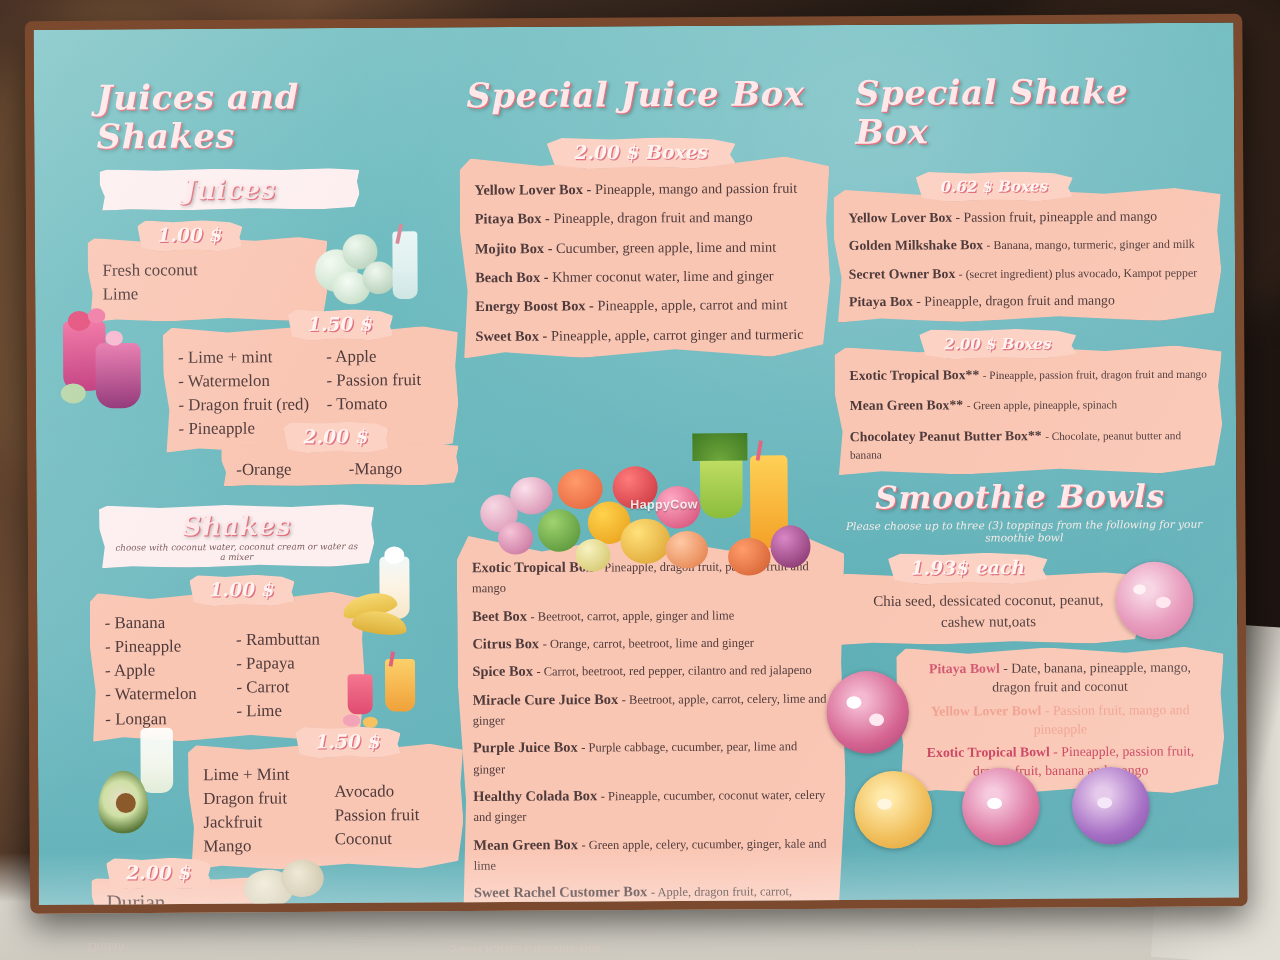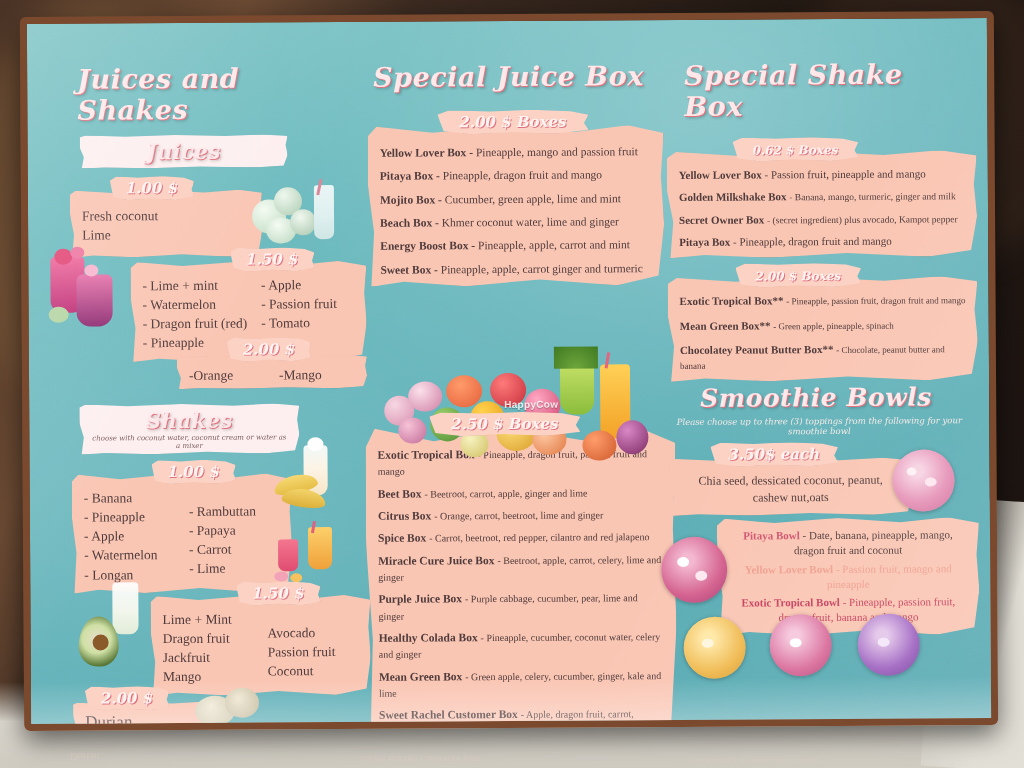--- a/index.html
+++ b/index.html
@@ -381,23 +381,20 @@
           <div class="item sm" style="margin-bottom:7px;"><b>Mojito Box</b> <span>- Cucumber, green apple, lime and mint</span></div>
           <div class="item sm" style="margin-bottom:7px;"><b>Beach Box</b> <span>- Khmer coconut water, lime and ginger</span></div>
           <div class="item sm" style="margin-bottom:7px;"><b>Energy Boost Box</b> <span>- Pineapple, apple, carrot and mint</span></div>
           <div class="item sm"><b>Sweet Box</b> <span>- Pineapple, apple, carrot ginger and turmeric</span></div>
         </div>
       </div>
 
       <div style="height:130px;"></div>
 
       <div style="position:relative; margin-top:0; height:250px;">
-        <div class="price-tag" style="position:absolute; left:60px; top:0; z-index:3; padding:3px 22px;">
-          <span class="price-text">2.50 $ Boxes</span>
-        </div>
         <div class="panel" style="position:absolute; left:-4px; top:16px; width:286px; padding-top:18px;">
           <div class="item sm" style="margin-bottom:6px;"><b>Exotic Tropical Box</b> <span style="font-size:10px;">- Pineapple, dragon fruit, passion fruit and mango</span></div>
           <div class="item sm" style="margin-bottom:6px;"><b>Beet Box</b> <span style="font-size:10px;">- Beetroot, carrot, apple, ginger and lime</span></div>
           <div class="item sm" style="margin-bottom:6px;"><b>Citrus Box</b> <span style="font-size:10px;">- Orange, carrot, beetroot, lime and ginger</span></div>
           <div class="item sm" style="margin-bottom:6px;"><b>Spice Box</b> <span style="font-size:10px;">- Carrot, beetroot, red pepper, cilantro and red jalapeno</span></div>
           <div class="item sm" style="margin-bottom:6px;"><b>Miracle Cure Juice Box</b> <span style="font-size:10px;">- Beetroot, apple, carrot, celery, lime and ginger</span></div>
           <div class="item sm" style="margin-bottom:6px;"><b>Purple Juice Box</b> <span style="font-size:10px;">- Purple cabbage, cucumber, pear, lime and ginger</span></div>
           <div class="item sm" style="margin-bottom:6px;"><b>Healthy Colada Box</b> <span style="font-size:10px;">- Pineapple, cucumber, coconut water, celery and ginger</span></div>
           <div class="item sm" style="margin-bottom:6px;"><b>Mean Green Box</b> <span style="font-size:10px;">- Green apple, celery, cucumber, ginger, kale and lime</span></div>
           <div class="item sm" style="text-align:left;"><b>Sweet Rachel Customer Box</b> <span style="font-size:10px;">- Apple, dragon fruit, carrot, pineapple, ginger, turmeric and passion fruit</span></div>
@@ -450,21 +447,21 @@
           <div class="item xs" style="margin-bottom:10px; font-size:11px;"><b>Mean Green Box**</b> <span style="font-size:9px;">- Green apple, pineapple, spinach</span></div>
           <div class="item xs" style="font-size:11px;"><b>Chocolatey Peanut Butter Box**</b> <span style="font-size:9px;">- Chocolate, peanut butter and banana</span></div>
         </div>
       </div>
 
       <div class="script h-main" style="margin-top:14px; margin-left:26px; font-size:25px;">Smoothie Bowls</div>
       <div class="note" style="margin-top:4px;">Please choose up to three (3) toppings from the following for your smoothie bowl</div>
 
       <div style="position:relative; margin-top:6px; height:72px;">
         <div class="price-tag" style="position:absolute; left:36px; top:0; z-index:3; padding:3px 18px;">
-          <span class="price-text">3.50$ each</span>
+          <span class="price-text">1.93$ each</span>
         </div>
         <div class="panel" style="position:absolute; left:-6px; top:16px; width:220px; padding-top:14px;">
           <div class="item sm" style="text-align:center; font-size:12px;">Chia seed, dessicated coconut, peanut, cashew nut,oats</div>
         </div>
         <div class="bowl-photo" style="left:218px; top:8px; width:62px; height:62px; background:radial-gradient(circle at 40% 35%, #f7d3e2 10%, #e694b8 55%, #cf6e9a 100%);">
           <div style="position:absolute; left:14px; top:18px; width:10px; height:8px; border-radius:50%; background:#fff0f4;"></div>
           <div style="position:absolute; left:32px; top:28px; width:12px; height:9px; border-radius:50%; background:#ffe6ef;"></div>
         </div>
       </div>
 

